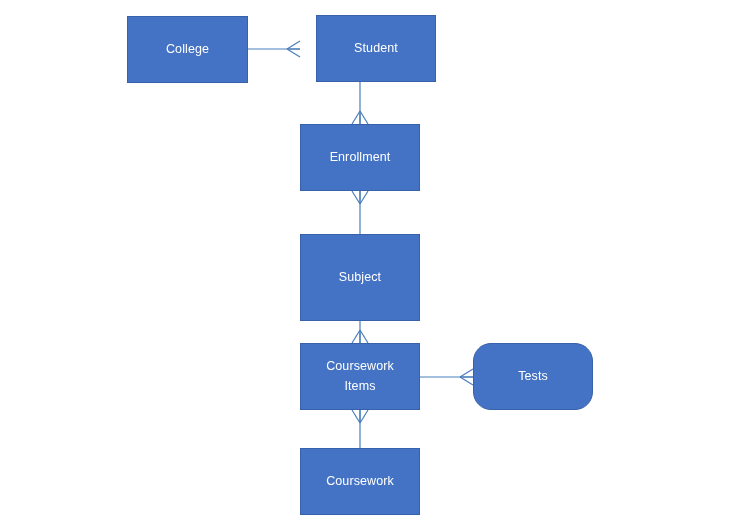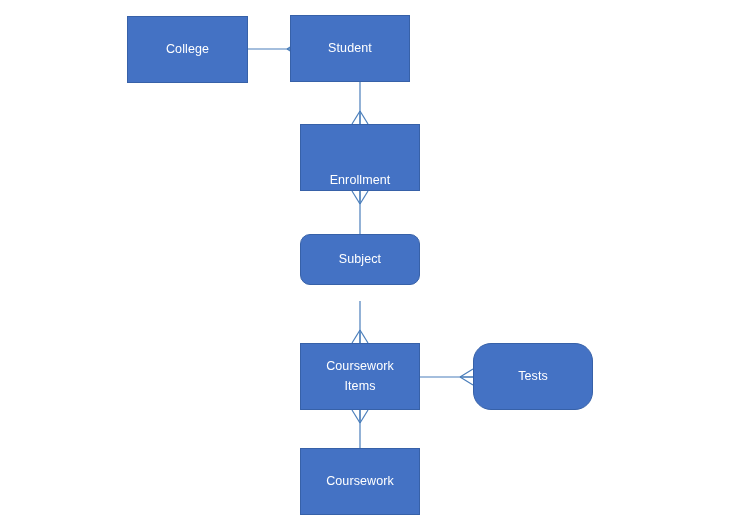--- a/index.html
+++ b/index.html
@@ -86,27 +86,27 @@
         <line x1="420" y1="377" x2="473" y2="377" stroke="#4A7EBB" stroke-width="1.2"></line>
         <line x1="460" y1="377" x2="473" y2="377" stroke="#4A7EBB" stroke-width="1.2"></line>
         <line x1="460" y1="377" x2="473" y2="369" stroke="#4A7EBB" stroke-width="1.2"></line>
         <line x1="460" y1="377" x2="473" y2="385" stroke="#4A7EBB" stroke-width="1.2"></line>
       </g>
     </svg>
   <div id="node-layer">
       <div class="node" style="left: 127px; top: 16px; width: 121px; height: 67px; background: rgb(68, 114, 196); border-color: rgb(55, 97, 168); color: rgb(255, 255, 255);">
         <span class="node-label">College</span>
       </div>
-      <div class="node" style="left: 290px; top: 15px; width: 120px; height: 67px; background: rgb(68, 114, 196); border-color: rgb(55, 97, 168); color: rgb(255, 255, 255);">
+      <div class="node" style="left: 316px; top: 15px; width: 120px; height: 67px; background: rgb(68, 114, 196); border-color: rgb(55, 97, 168); color: rgb(255, 255, 255);">
         <span class="node-label">Student</span>
       </div>
-      <div class="node" style="left: 300px; top: 124px; width: 120px; height: 67px; background: rgb(68, 114, 196); border-color: rgb(55, 97, 168); color: rgb(255, 255, 255); align-items: flex-end;">
+      <div class="node" style="left: 300px; top: 124px; width: 120px; height: 67px; background: rgb(68, 114, 196); border-color: rgb(55, 97, 168); color: rgb(255, 255, 255);">
         <span class="node-label">Enrollment</span>
       </div>
-      <div class="node" style="left: 300px; top: 234px; width: 120px; height: 51px; background: rgb(68, 114, 196); border-color: rgb(55, 97, 168); color: rgb(255, 255, 255); border-radius: 10px;">
+      <div class="node" style="left: 300px; top: 234px; width: 120px; height: 87px; background: rgb(68, 114, 196); border-color: rgb(55, 97, 168); color: rgb(255, 255, 255);">
         <span class="node-label">Subject</span>
       </div>
       <div class="node" style="left: 300px; top: 343px; width: 120px; height: 67px; background: rgb(68, 114, 196); border-color: rgb(55, 97, 168); color: rgb(255, 255, 255);">
         <span class="node-label">Coursework
 Items</span>
       </div>
       <div class="node" style="left: 300px; top: 448px; width: 120px; height: 67px; background: rgb(68, 114, 196); border-color: rgb(55, 97, 168); color: rgb(255, 255, 255);">
         <span class="node-label">Coursework</span>
       </div>
       <div class="node" style="left: 473px; top: 343px; width: 120px; height: 67px; background: rgb(68, 114, 196); border-color: rgb(55, 97, 168); color: rgb(255, 255, 255); border-radius: 18px;">

